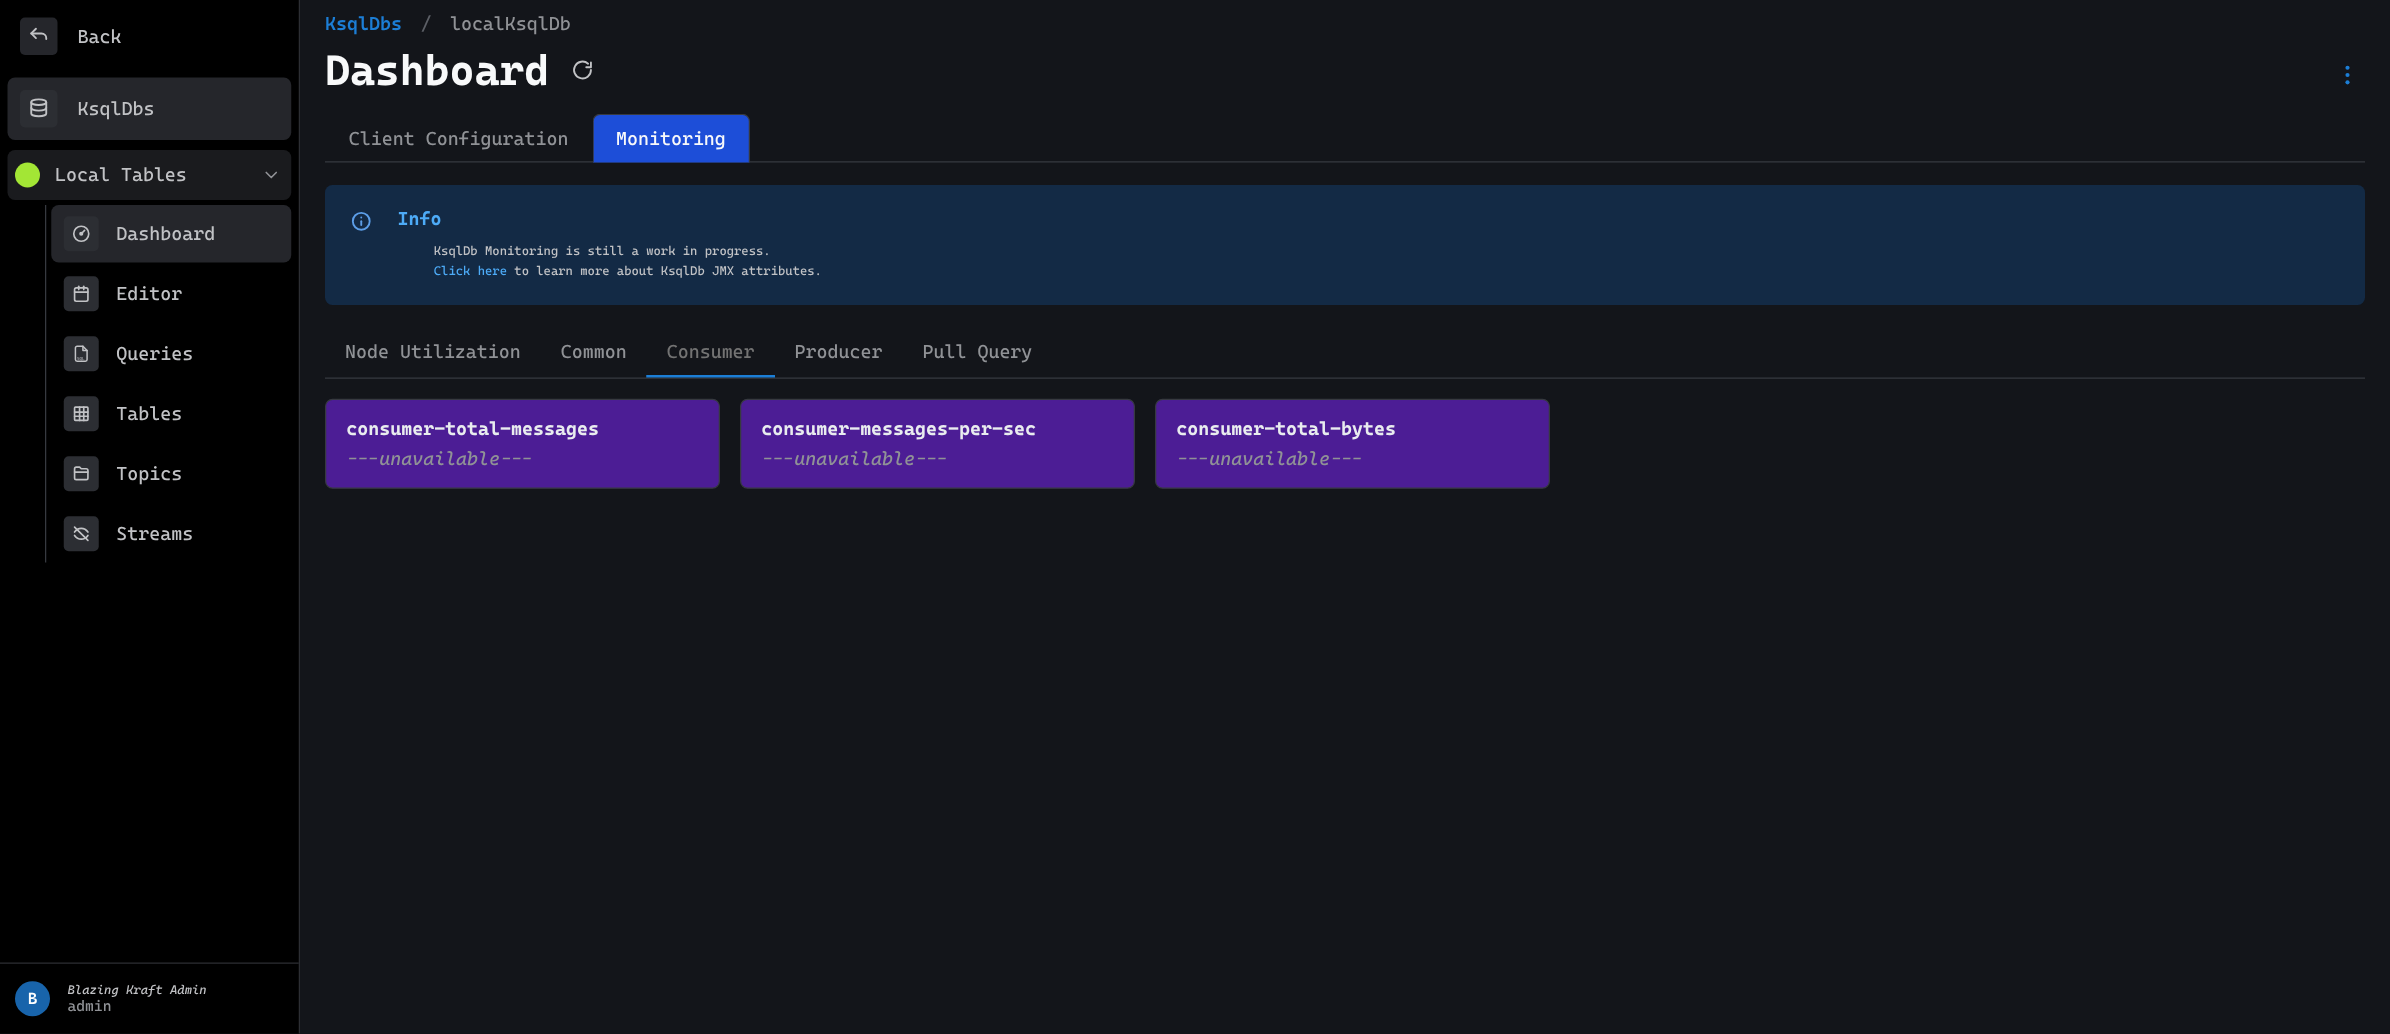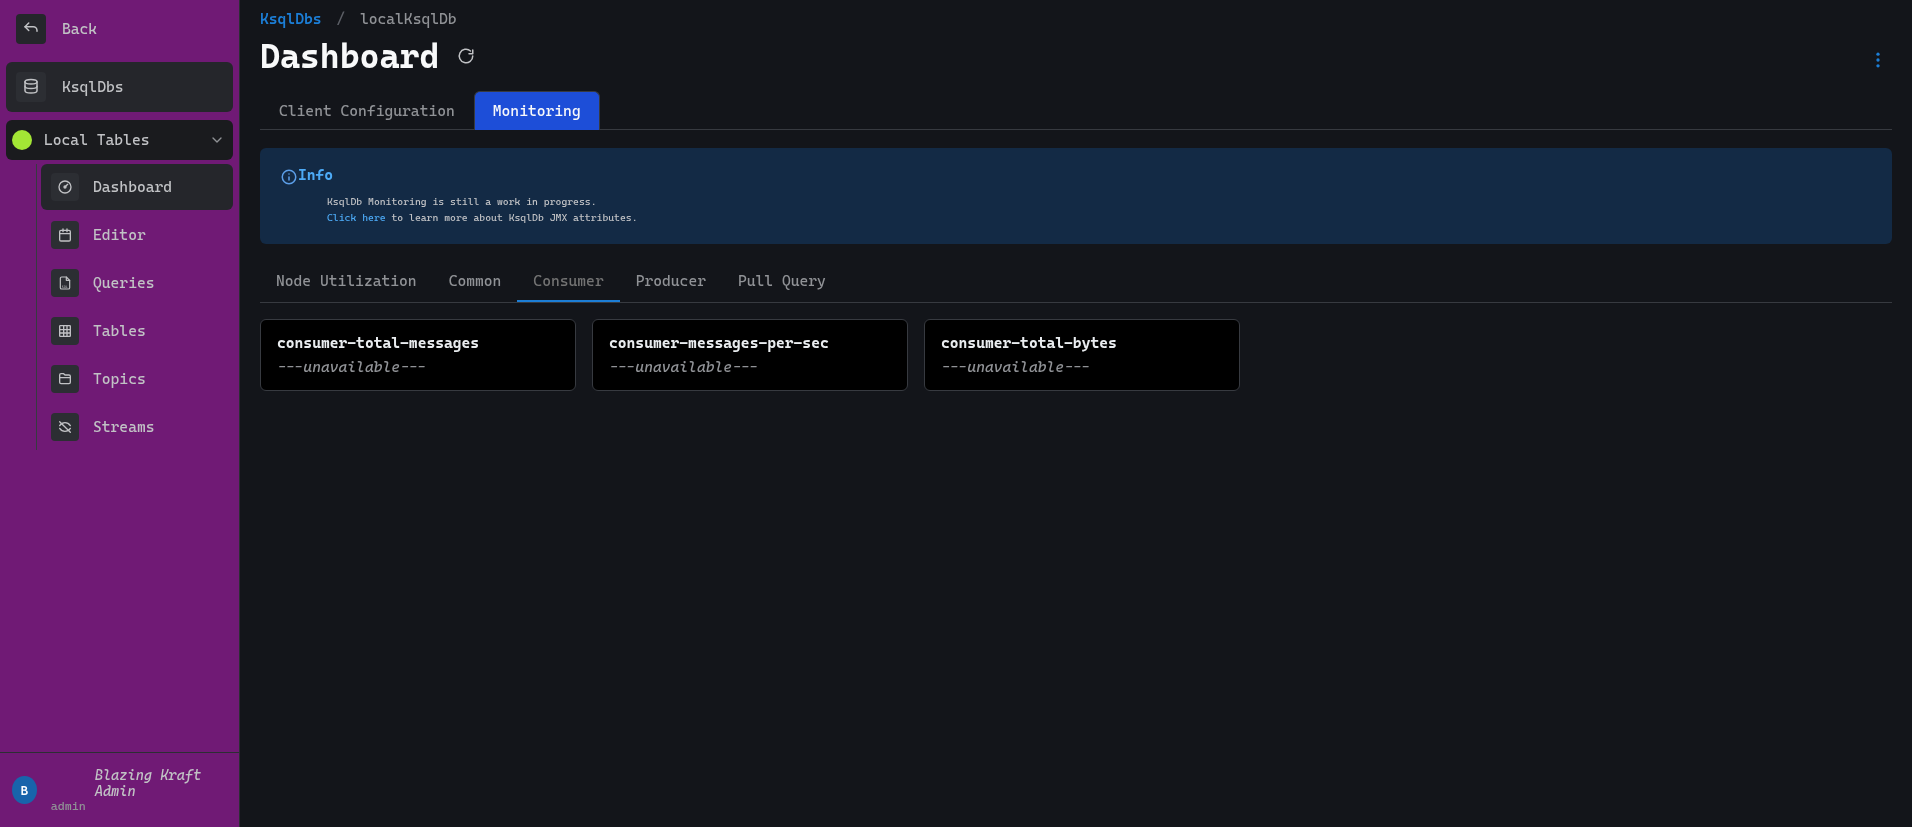--- a/index.html
+++ b/index.html
@@ -9,21 +9,21 @@
   color: #c1c2c5;
   width: 1912px;
   height: 827px;
   overflow: hidden;
   display: flex;
 }
 
 
 .sidebar {
   width: 240px;
-  background: #701a75;
+  background: #000000;
   display: flex;
   flex-direction: column;
   border-right: 1px solid #2c2e33;
 }
 .sidebar-top {
   flex: 1;
   padding: 6px;
   overflow-y: auto;
 }
 .back-btn {
@@ -115,21 +115,21 @@
 .avatar {
   width: 28px; height: 28px;
   border-radius: 50%;
   background: #1864ab;
   color: #fff;
   display: flex; align-items: center; justify-content: center;
   font-size: 13px;
   font-weight: 600;
 }
 .user-info { display: flex; flex-direction: column; }
-.user-name { font-size: 14px; font-style: italic; color: #c1c2c5; margin-left: 44px; }
+.user-name { font-size: 10px; font-style: italic; color: #c1c2c5; }
 .user-role { font-size: 12px; color: #909296; }
 
 
 .main {
   flex: 1;
   padding: 10px 20px 20px 20px;
   position: relative;
   overflow-y: auto;
 }
 .breadcrumb {
@@ -185,21 +185,21 @@
   border-color: #373a40;
   background: #1d4ed8;
   border-radius: 6px 6px 0 0;
 }
 
 .info-box {
   background: #132a45;
   border-radius: 6px;
   padding: 18px 20px;
   display: flex;
-  gap: 0;
+  gap: 20px;
   margin-top: 18px;
 }
 .info-icon {
   color: #5c9ee8;
   flex-shrink: 0;
   margin-top: 2px;
 }
 .info-content { }
 .info-title { color: #4dabf7; font-size: 15px; font-weight: 700; margin-bottom: 10px; }
 .info-text { color: #c1c2c5; font-size: 10px; line-height: 1.6; margin-left: 29px; }
@@ -225,21 +225,21 @@
 
 .cards {
   display: flex;
   gap: 16px;
   margin-top: 16px;
 }
 .card {
   flex: 1;
   max-width: 316px;
   min-width: 300px;
-  background: #000000;
+  background: #4c1d95;
   border: 1px solid #373a40;
   border-radius: 6px;
   padding: 14px 16px;
 }
 .card-title {
   font-size: 15px;
   color: #e9ecef;
   font-weight: 700;
   margin-bottom: 6px;
 }

